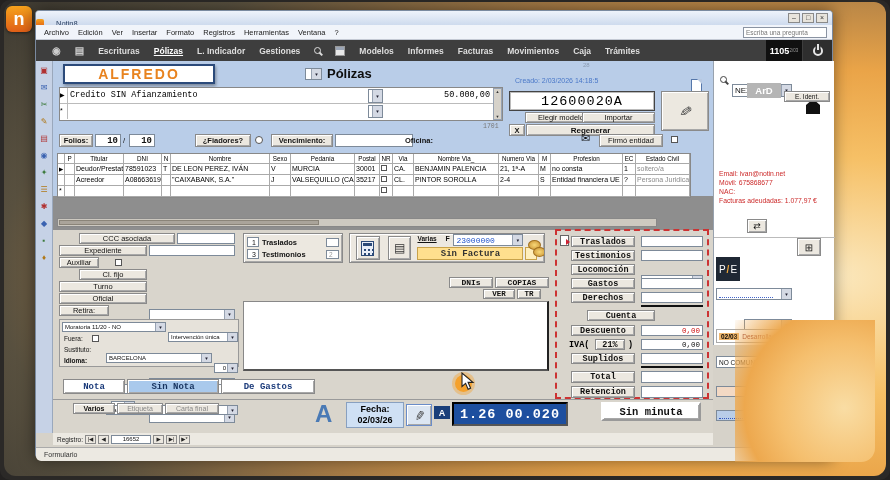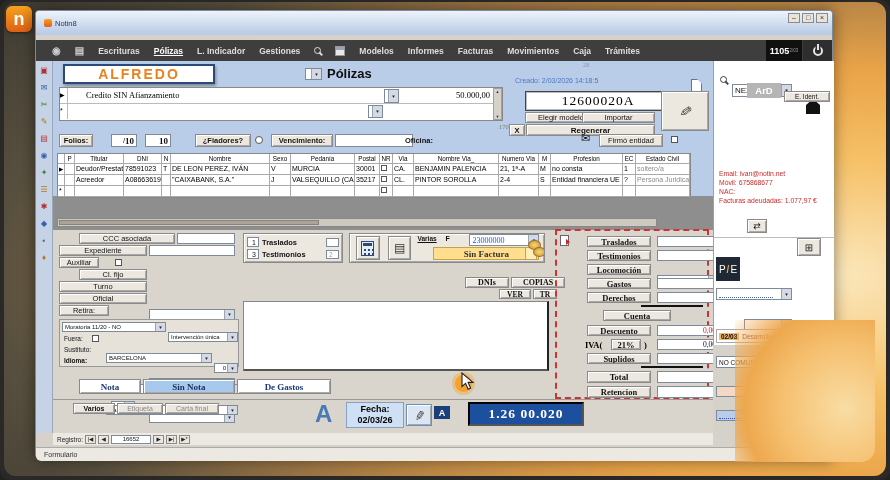--- a/index.html
+++ b/index.html
@@ -8,21 +8,21 @@
   .A{position:absolute;}
   .desktop{position:absolute;top:2px;left:4px;right:4px;bottom:4px;border-radius:12px;
     background:radial-gradient(130% 115% at 93% 58%, #fbe9c0 0%, #f6c066 22%, #eaa448 38%, #a87c46 55%, #58503f 72%, #39362f 90%);}
   .logo{position:absolute;left:6px;top:6px;width:26px;height:26px;border-radius:6px;
     background:linear-gradient(#f6a21c,#e05f17);color:#fff;font-weight:bold;font-size:18px;
     display:flex;align-items:center;justify-content:center;box-shadow:0 1px 3px rgba(0,0,0,.5);}
   .window{position:absolute;left:35px;top:10px;width:798px;height:450px;background:#d6d2c9;
     border:1px solid #7a8aa0;border-radius:4px 4px 6px 6px;box-shadow:0 0 16px rgba(0,0,0,.5);}
   
   .titlebar{position:absolute;left:0;top:0;width:100%;height:24px;border-radius:3px 3px 0 0;
-    background:linear-gradient(#eef3fb,#b7c9e4);display:flex;align-items:center;gap:3px;padding:0 8px;font-size:7.5px;color:#243a5e;}
+    background:linear-gradient(#eef3fb,#b7c9e4);display:flex;align-items:center;gap:12px;padding:0 0;font-size:7.5px;color:#243a5e;}
   .titleicon{width:8px;height:8px;background:linear-gradient(#f6a21c,#e05f17);border-radius:2px;}
   .winbtns{position:absolute;right:4px;top:2px;display:flex;gap:2px;}
   .winbtns span{width:12px;height:10px;background:#e8e4dc;border:1px solid #8a8a8a;font-size:7px;line-height:8px;text-align:center;color:#333;}
   .menubar{position:absolute;left:0;top:14px;width:100%;height:15px;background:#f1f4fa;border-bottom:1px solid #c4c9d4;
     display:flex;align-items:center;gap:9px;padding-left:8px;font-size:7.5px;color:#222;}
   .askbox{position:absolute;right:5px;top:2px;width:84px;height:11px;background:#fff;border:1px solid #8a93a2;
     font-size:6.5px;color:#777;display:flex;align-items:center;padding:0 2px;}
   .navbar{position:absolute;left:0;top:29px;width:100%;height:21px;background:#3e3e3e;display:flex;align-items:center;gap:14px;padding-left:16px;}
   .navbar .it{font-size:8.5px;font-weight:bold;color:#dedede;white-space:nowrap;}
   .navbar .it.active{color:#fff;text-decoration:underline;}
@@ -44,21 +44,21 @@
   .grayband{position:absolute;left:0;top:135px;width:660px;height:34px;background:#8e8e8e;}
   
   .b{background:#ece8e0;border:1px solid #8a8a8a;box-shadow:inset 1px 1px 0 #fff,inset -1px -1px 0 #a8a8a8;
     display:flex;align-items:center;justify-content:center;font-size:7.5px;color:#111;white-space:nowrap;overflow:hidden;}
   .f{background:#fff;border:1px solid #7d8a99;display:flex;align-items:center;font-size:7.5px;color:#111;padding:0 2px;white-space:nowrap;overflow:hidden;}
   .fr{justify-content:flex-end;}
   .c{background:#fff;border:1px solid #7d8a99;display:flex;align-items:center;font-size:7px;color:#111;
     padding:0 11px 0 2px;white-space:nowrap;overflow:hidden;position:relative;}
   .c::after{content:"▼";position:absolute;right:0;top:0;bottom:0;width:9px;background:#d4d9e4;border-left:1px solid #97a2b2;
     font-size:4.5px;color:#223;display:flex;align-items:center;justify-content:center;}
-  .ser{font-family:Liberation Serif, serif;margin-left:16px;}
+  .ser{font-family:Liberation Mono, monospace;}
   .chk{background:#fff;border:1px solid #555;width:7px;height:7px;display:inline-block;}
   .lbl{font-size:7.5px;color:#111;white-space:nowrap;}
   
   .tbl{position:absolute;left:4px;top:92px;background:#fff;border:1px solid #888;font-family:"Liberation Serif",serif;}
   .trow{display:flex;}
   .tc{border-right:1px solid #aaa;border-bottom:1px solid #aaa;font-size:7px;padding:0 1px;white-space:nowrap;overflow:hidden;height:11px;line-height:10px;}
   .th{font-size:6.3px;text-align:center;height:10px;line-height:9px;background:#fff;}
   .w0{width:7px}.w1{width:10px}.w2{width:49px}.w3{width:38px}.w4{width:9px}.w5{width:99px}.w6{width:21px}.w7{width:64px}
   .w8{width:25px}.w9{width:13px}.w10{width:21px}.w11{width:85px}.w12{width:40px}.w13{width:12px}.w14{width:72px}.w15{width:13px}.w16{width:54px}
   .gray{color:#8a8a8a;}
@@ -117,20 +117,32 @@
     <div class="titlebar">
       <span class="titleicon"></span>
       <span>Notin8</span>
     </div>
     <div class="winbtns">
       <span>–</span>
       <span>□</span>
       <span>×</span>
     </div>
 
+    <div class="menubar">
+      <span>Archivo</span>
+      <span>Edición</span>
+      <span>Ver</span>
+      <span>Insertar</span>
+      <span>Formato</span>
+      <span>Registros</span>
+      <span>Herramientas</span>
+      <span>Ventana</span>
+      <span>?</span>
+      <span class="askbox">Escriba una pregunta</span>
+    </div>
 
     <div class="navbar">
       <span class="it" style="font-size:10px;color:#ccc;">◉</span>
       <span class="it" style="font-size:10px;color:#ccc;">▤</span>
       <span class="it">Escrituras</span>
       <span class="it active">Pólizas</span>
       <span class="it">L. Indicador</span>
       <span class="it">Gestiones</span>
       <span class="mag w"></span>
       <span class="cal"></span>
@@ -410,20 +422,21 @@
       <div class="A" style="left:293px;top:341px;width:58px;height:26px;background:#cfe0f4;border:1px solid #88a0c0;display:flex;flex-direction:column;align-items:center;justify-content:center;line-height:11px;">
         <b style="font-size:9px;">Fecha:</b>
         <b style="font-size:9px;">02/03/26</b>
       </div>
       <div class="b A" style="left:353px;top:343px;width:26px;height:22px;background:#dce6f2;border:1px solid #6a8cc8;">
           <span style="font-size:13px;color:#444;transform:rotate(80deg);display:inline-block;">✎</span>
         </div>
       <div class="A" style="left:381px;top:345px;width:16px;height:13px;background:#1a3f7a;color:#fff;font-weight:bold;font-size:9px;display:flex;align-items:center;justify-content:center;">A</div>
       <div class="A ser" style="left:399px;top:341px;width:116px;height:24px;background:#1d4f9f;border:2px solid #555;border-style:inset;color:#fff;font-weight:bold;font-size:13.5px;display:flex;align-items:center;justify-content:center;letter-spacing:1px;">1.26 00.020</div>
 
+      <div class="b ser A" style="left:548px;top:341px;width:100px;height:19px;background:#fff;border:2px solid #999;border-top-color:#fff;border-left-color:#fff;font-weight:bold;font-size:10.5px;">Sin minuta</div>
     </div>
 
     <div class="nexus">
       <span class="mag A" style="left:6px;top:8px;"></span>
       <div class="c A" style="left:18px;top:5px;width:60px;height:13px;font-size:8px;">NEXUS</div>
       <div class="home A" style="left:92px;top:6px;"></div>
       <div class="A" style="left:33px;top:22px;width:34px;height:15px;background:#b5b5b5;color:#fff;font-weight:bold;font-size:9.5px;display:flex;align-items:center;justify-content:center;">ArD</div>
       <div class="b A" style="left:70px;top:30px;width:46px;height:11px;font-size:6.5px;">E. Ident.</div>
       <div class="A" style="left:5px;top:108px;">
         <div class="redtxt">Email: ivan@notin.net</div>

